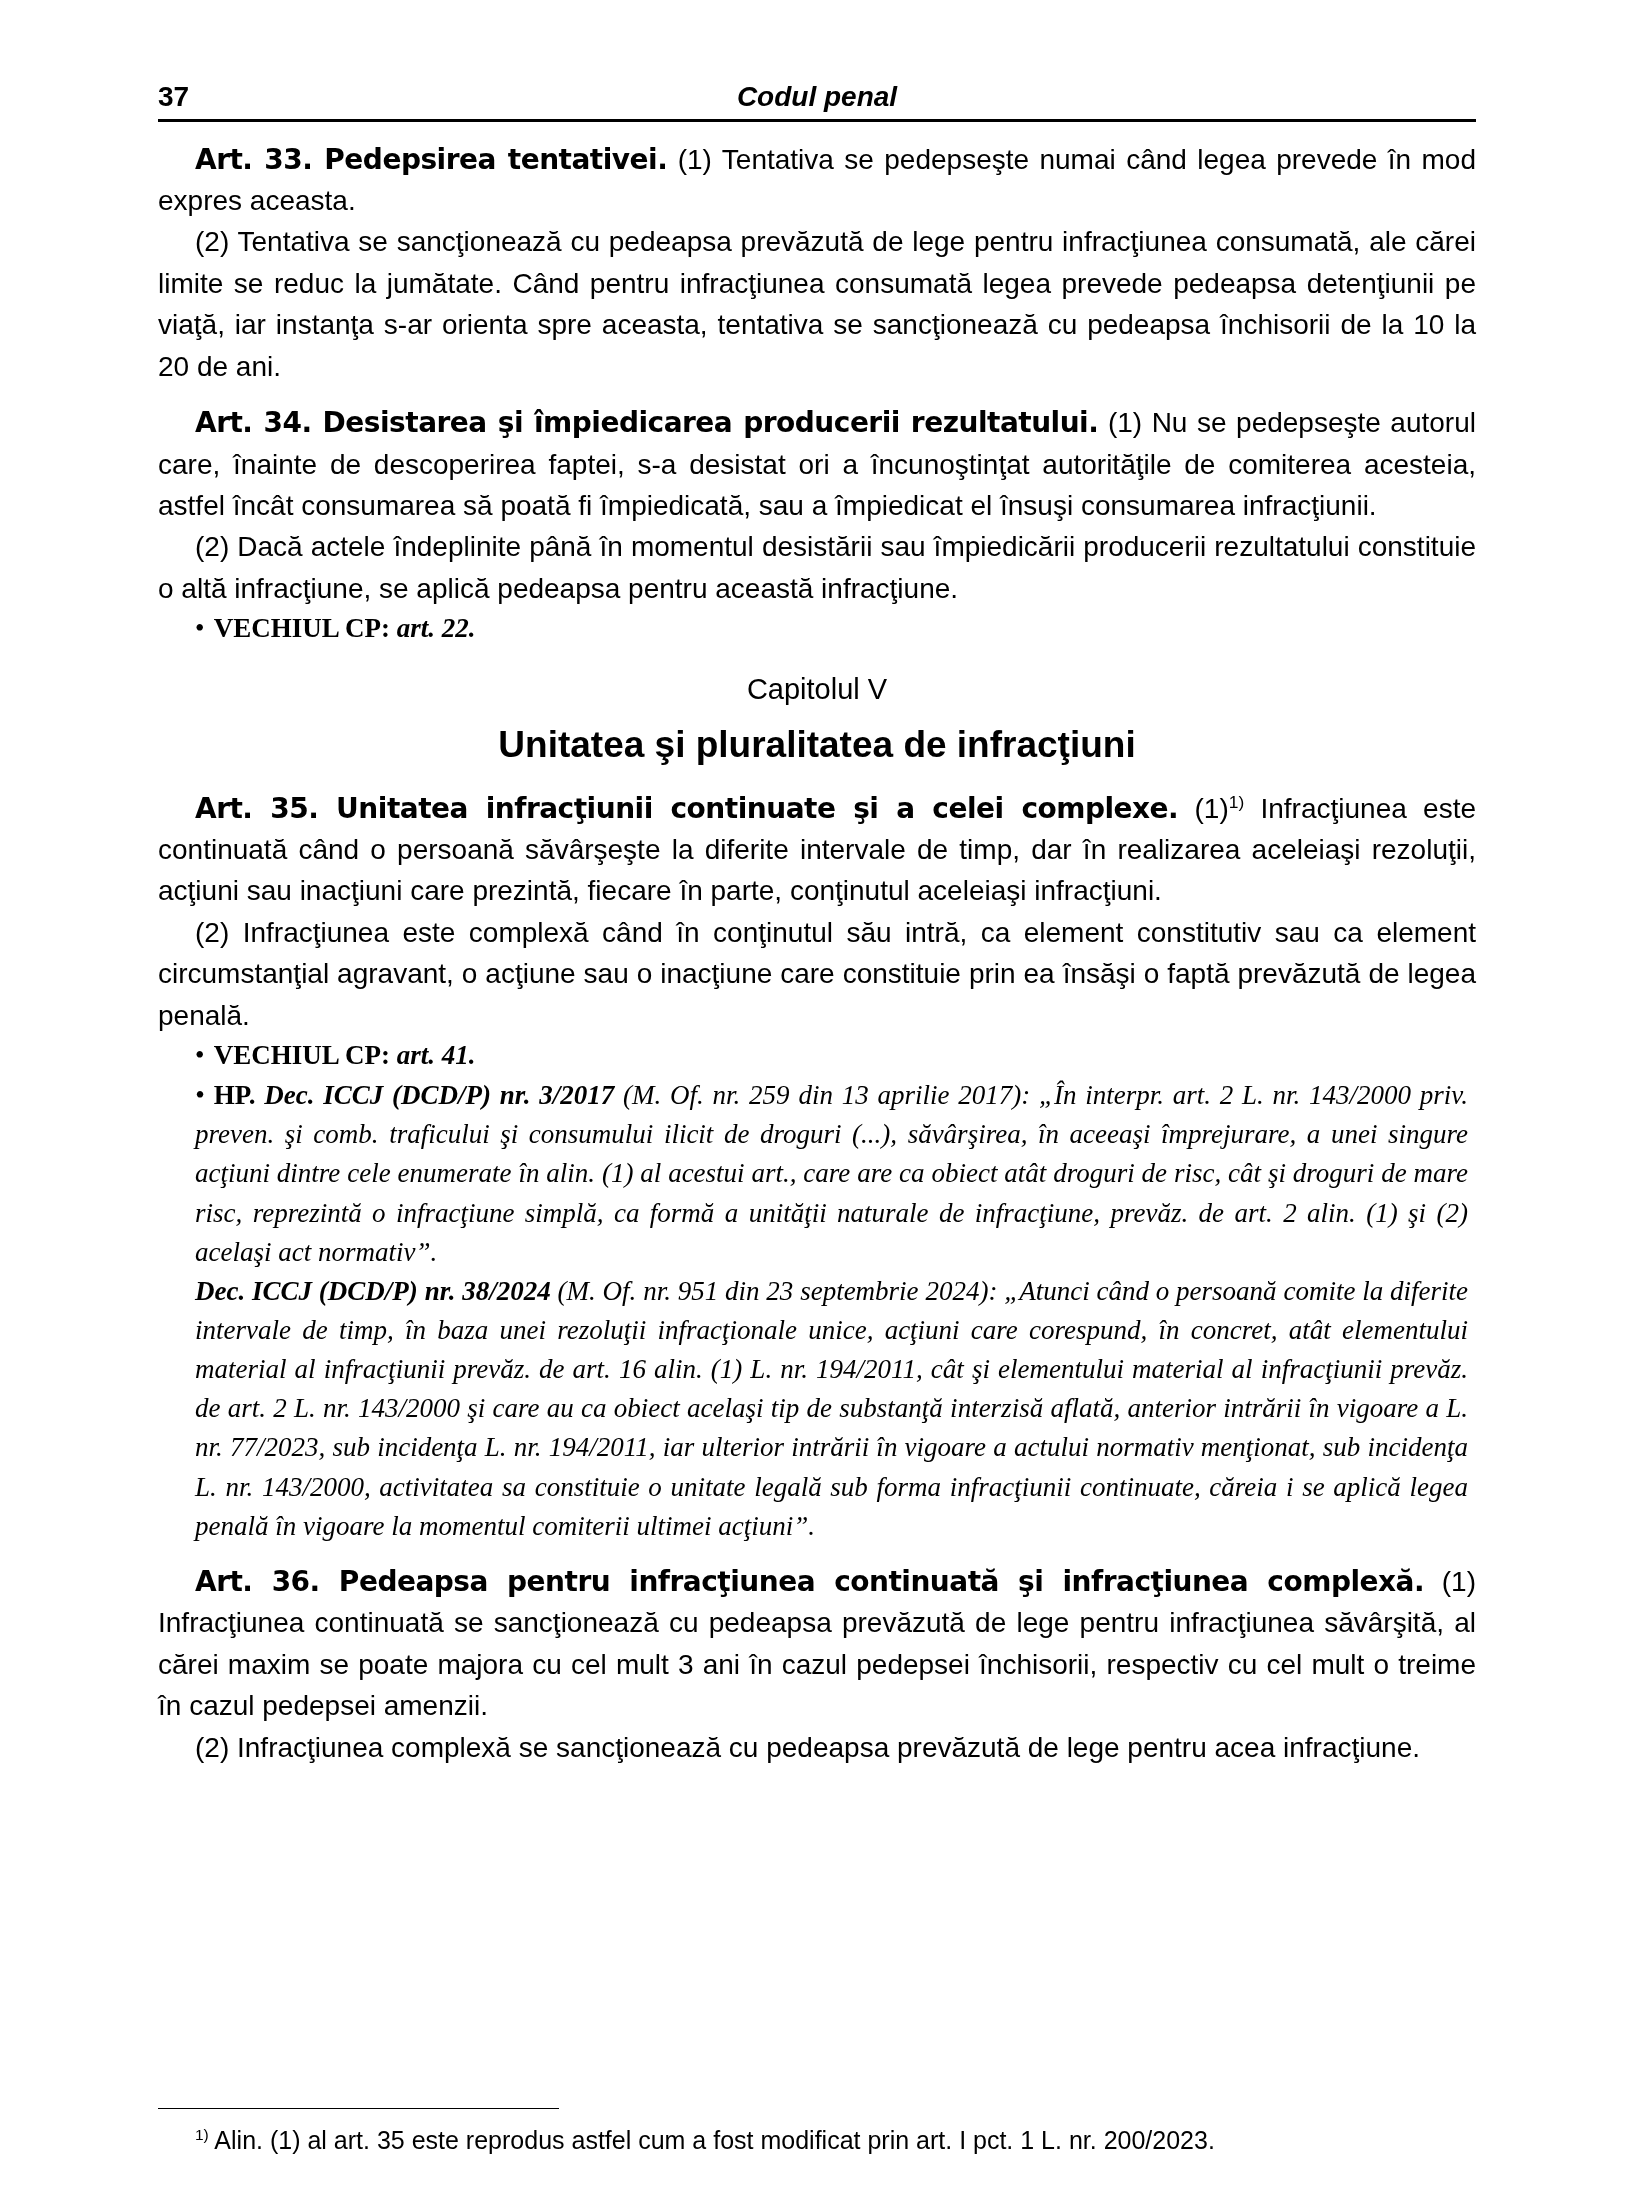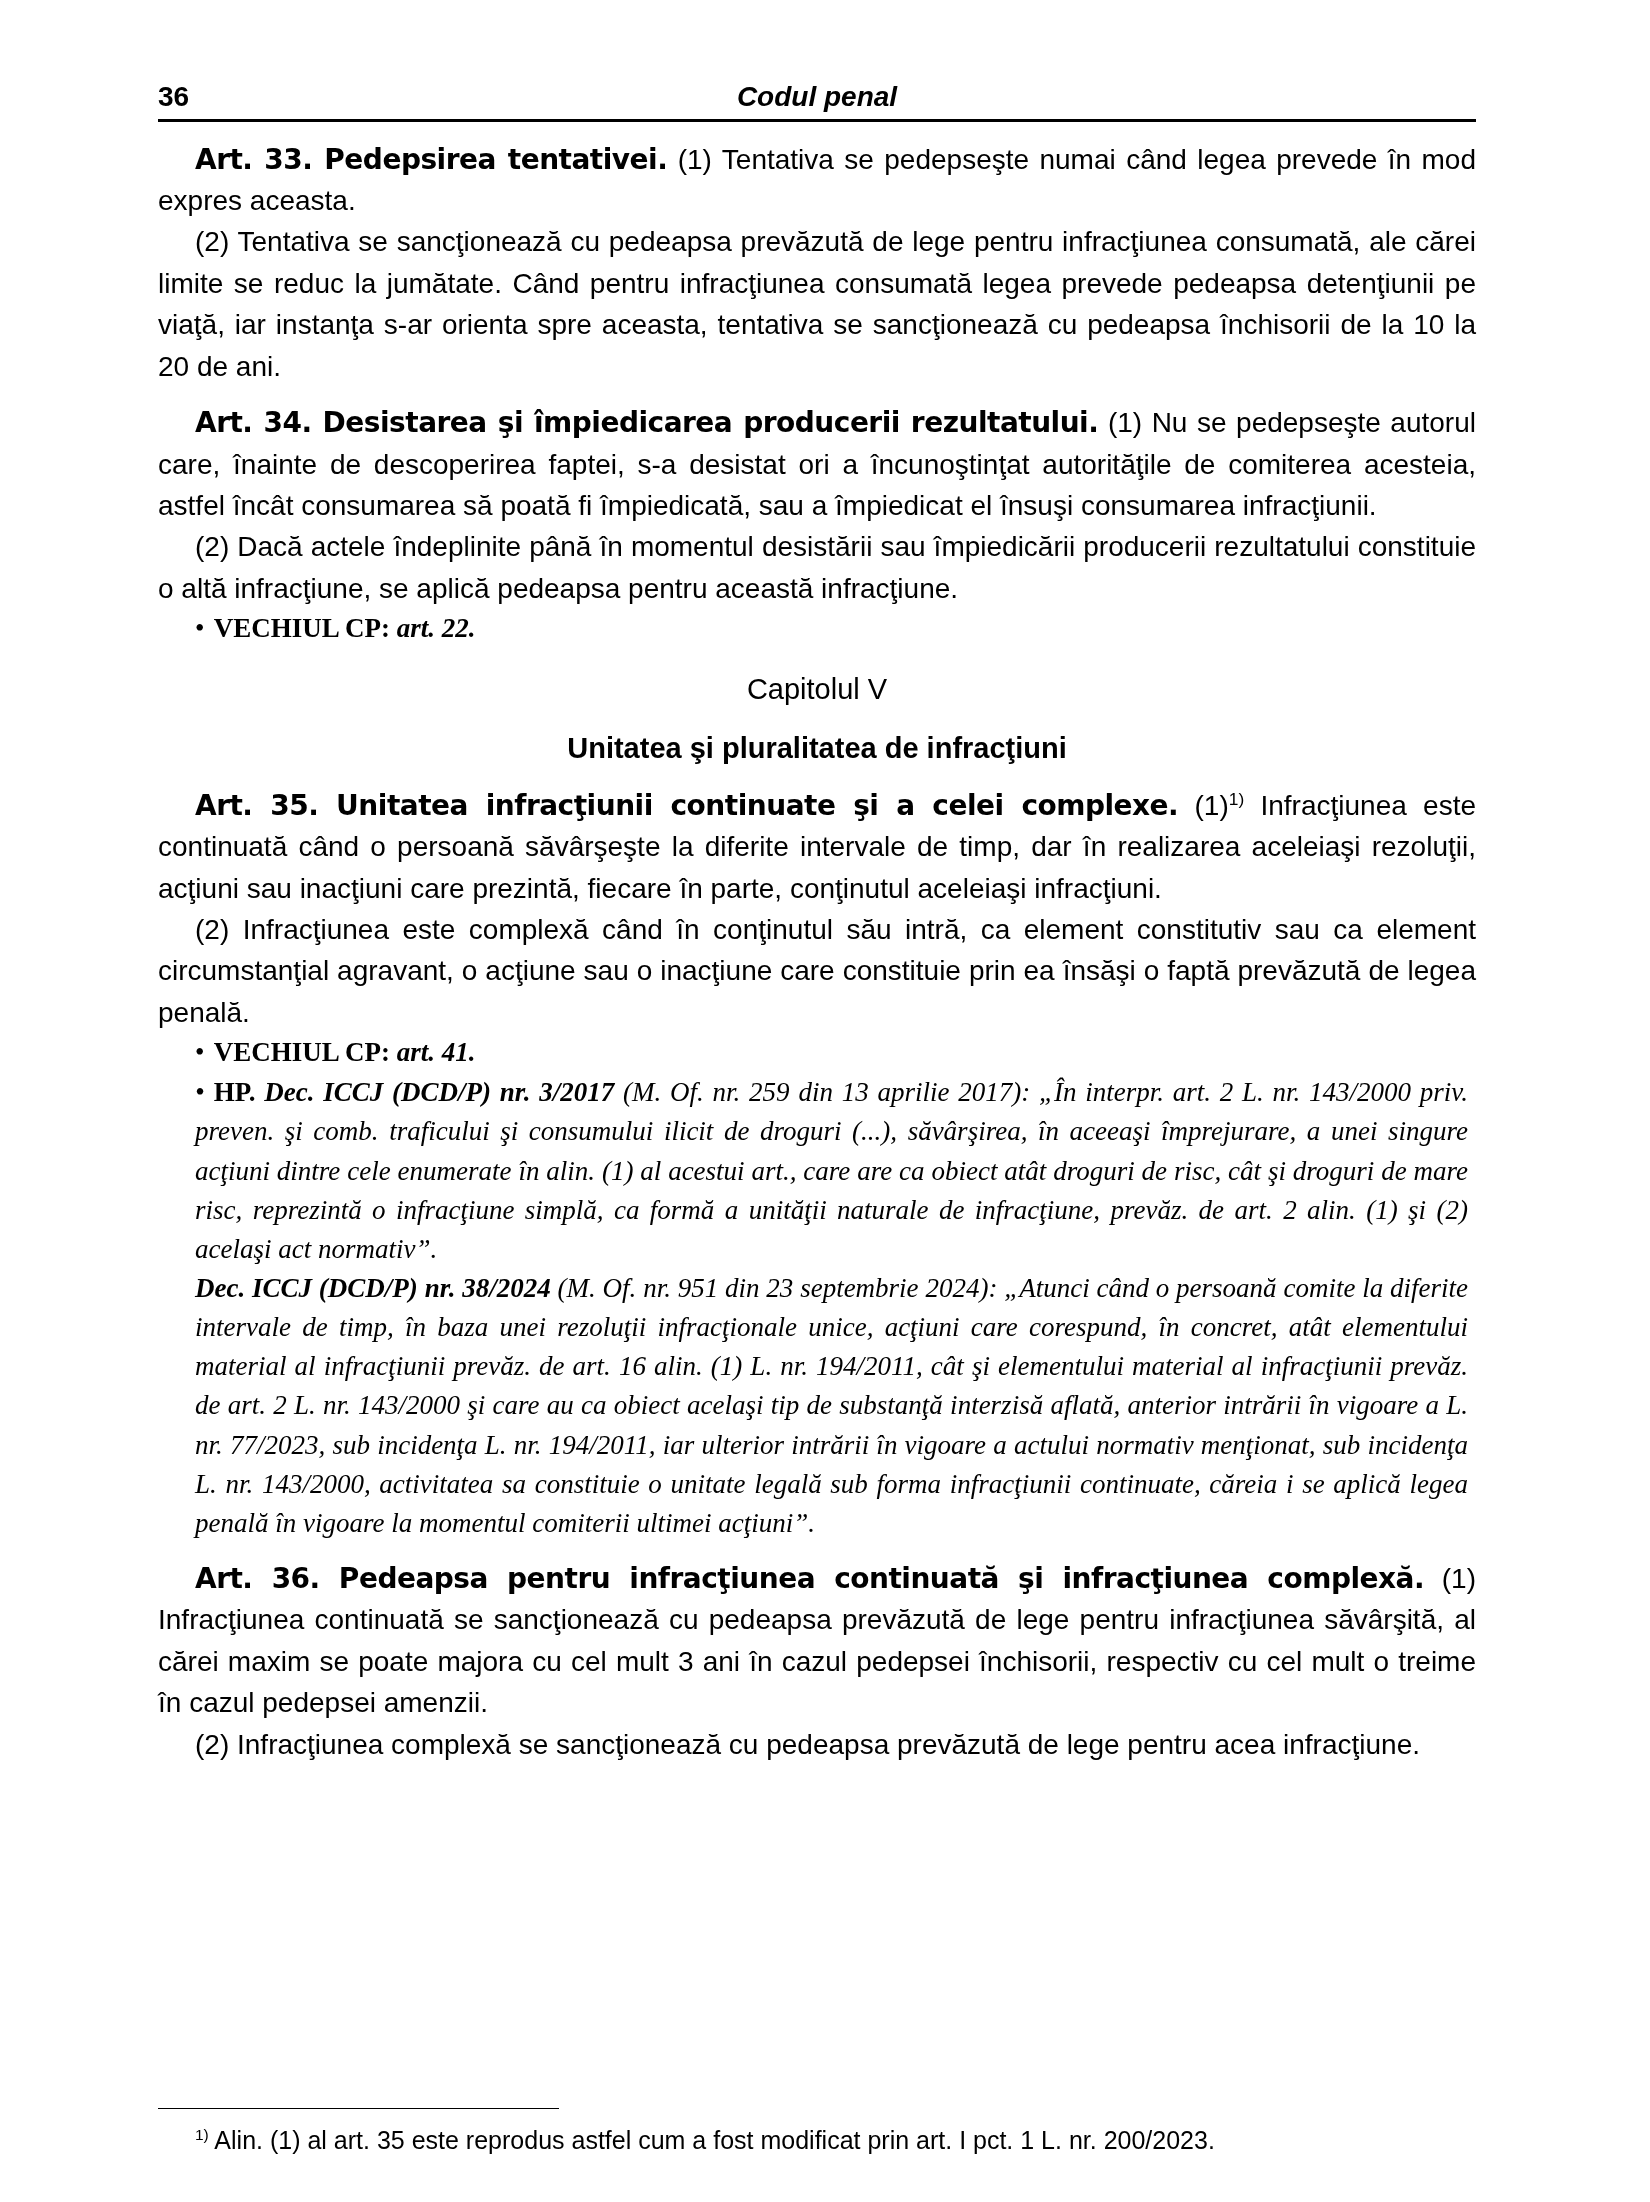--- a/index.html
+++ b/index.html
@@ -51,21 +51,21 @@
     line-height: 1.48;
     text-align: left;
   }
   .bullet { margin-right: 9.3px; }
   .note-label { font-weight: bold; }
   .note-ref { font-weight: bold; font-style: italic; }
   .note-tail { font-style: italic; }
   
   .chapter { text-align: center; margin: 18.6px 0 9.3px 0; }
   .chapter-num { font-size: 29px; }
-  .chapter-title { font-size: 29px; font-weight: bold; margin-top: 16px; }
+  .chapter-title { font-size: 37px; font-weight: bold; margin-top: 7px; }
   
   .commentary {
     margin: 0 8px 0 37px;
     font-family: "Liberation Serif", serif;
     font-style: italic;
     font-size: 27px;
     line-height: 1.45;
     text-align: justify;
     text-indent: 0;
   }
@@ -89,21 +89,21 @@
     text-indent: 37px;
     text-align: left;
   }
 </style>
 </head>
 <body>
 
 <div class="page">
 
   <header class="page-header">
-    <span class="page-num">36</span>
+    <span class="page-num">37</span>
     <span class="header-title">Codul penal</span>
   </header>
 
   <p class="para art-lead"><span class="art-title">Art. 33. Pedepsirea tentativei.</span><span> (1) Tentativa se pedepseşte numai când legea prevede în mod expres aceasta.</span></p>
   <p class="para">(2) Tentativa se sancţionează cu pedeapsa prevăzută de lege pentru infracţiunea consumată, ale cărei limite se reduc la jumătate. Când pentru infracţiunea consumată legea prevede pedeapsa detenţiunii pe viaţă, iar instanţa s-ar orienta spre aceasta, tentativa se sancţionează cu pedeapsa închisorii de la 10 la 20 de ani.</p>
 
   <p class="para art-lead"><span class="art-title">Art. 34. Desistarea şi împiedicarea producerii rezultatului.</span><span> (1) Nu se pedepseşte autorul care, înainte de descoperirea faptei, s-a desistat ori a încunoştinţat autorităţile de comiterea acesteia, astfel încât consumarea să poată fi împiedicată, sau a împiedicat el însuşi consumarea infracţiunii.</span></p>
   <p class="para">(2) Dacă actele îndeplinite până în momentul desistării sau împiedicării producerii rezultatului constituie o altă infracţiune, se aplică pedeapsa pentru această infracţiune.</p>
   <div class="note"><span class="bullet">•</span><span class="note-label">VECHIUL CP: </span><span class="note-ref">art. 22.</span></div>
 

